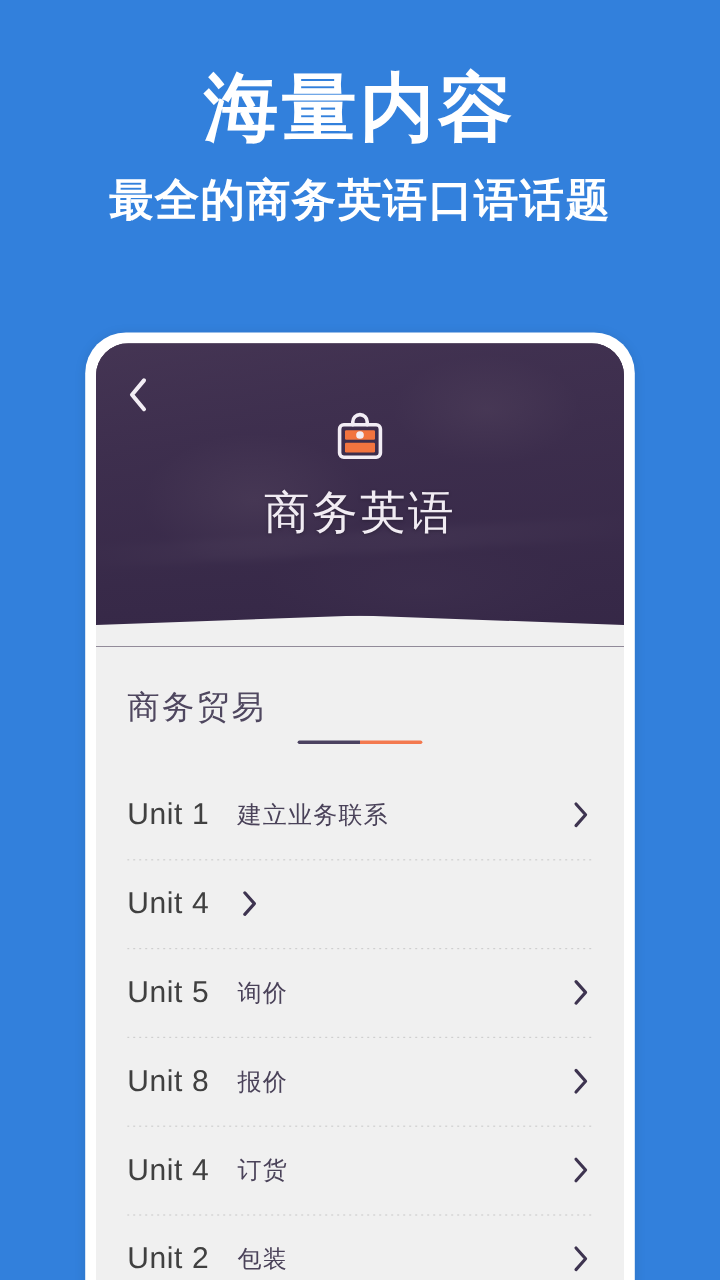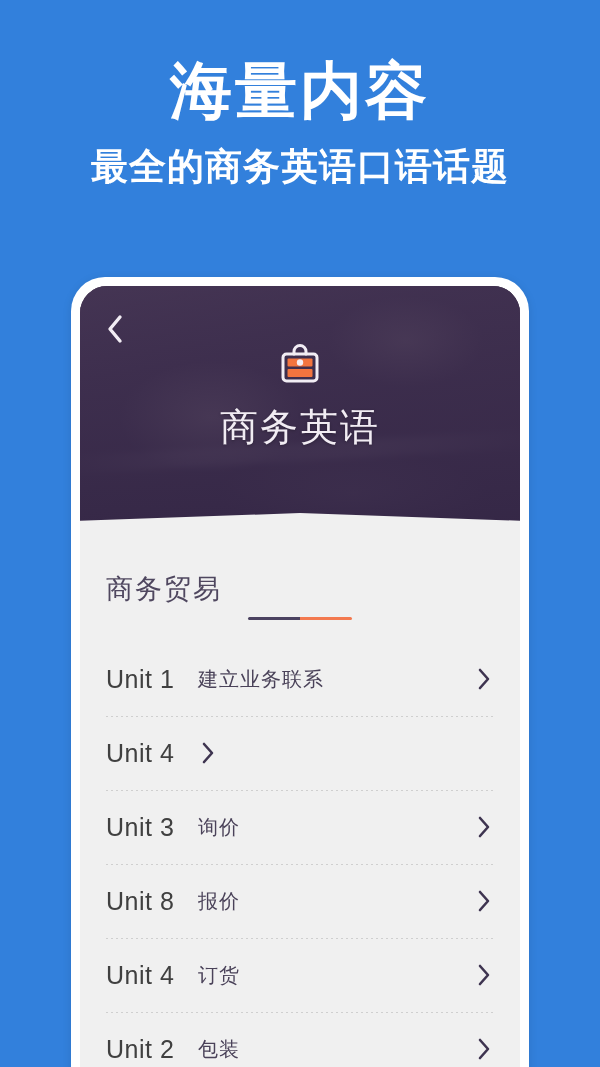--- a/index.html
+++ b/index.html
@@ -265,21 +265,21 @@
         <div class="unit-row">
           <div class="unit-no">Unit 4</div>
           <div class="unit-chevron">
             <svg width="14" height="22" viewBox="0 0 14 22" fill="none">
               <path d="M3 2 L11 11 L3 20" stroke="#3E3450" stroke-width="2.6" stroke-linecap="round" stroke-linejoin="round"></path>
             </svg>
           </div>
         </div>
 
         <div class="unit-row">
-          <div class="unit-no">Unit 3</div>
+          <div class="unit-no">Unit 5</div>
           <div class="unit-name">询价</div>
           <div class="unit-chevron">
             <svg width="14" height="22" viewBox="0 0 14 22" fill="none">
               <path d="M3 2 L11 11 L3 20" stroke="#3E3450" stroke-width="2.6" stroke-linecap="round" stroke-linejoin="round"></path>
             </svg>
           </div>
         </div>
 
         <div class="unit-row">
           <div class="unit-no">Unit 8</div>

